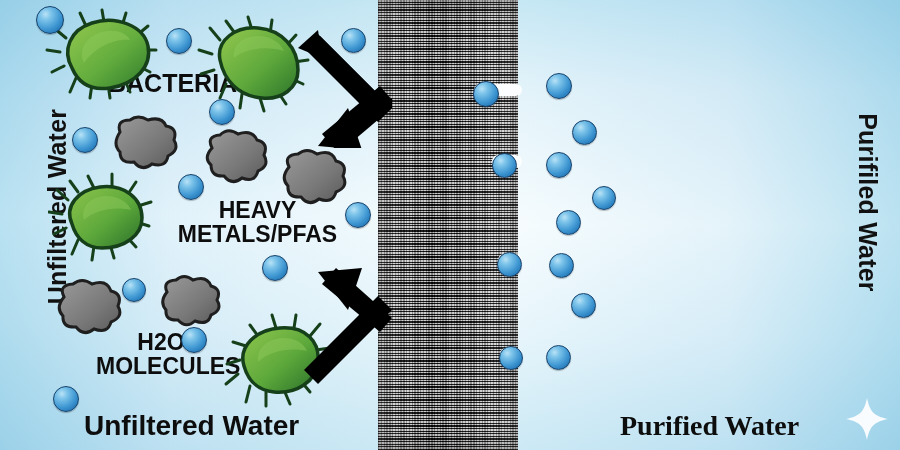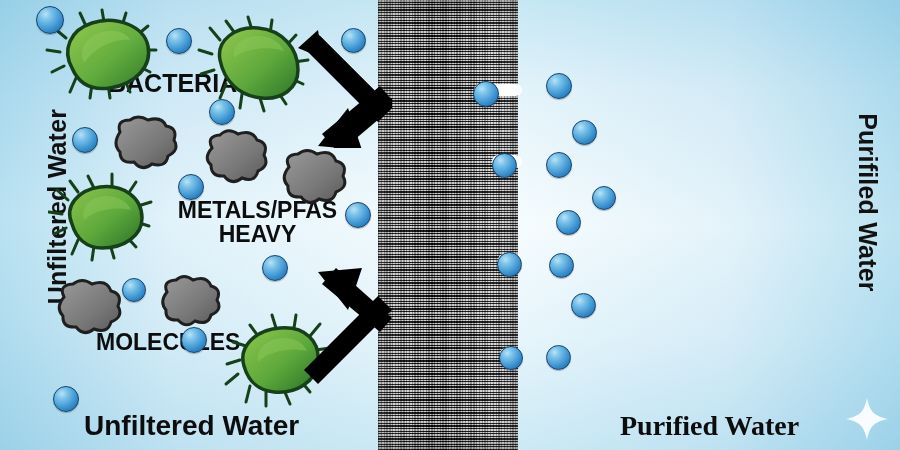--- a/index.html
+++ b/index.html
@@ -281,25 +281,26 @@
   <div class="drop" style="left:549px;top:253px;width:23px;height:23px;"></div>
   <div class="drop" style="left:571px;top:293px;width:23px;height:23px;"></div>
   <div class="drop" style="left:546px;top:345px;width:23px;height:23px;"></div>
 
   <div class="vtitle" id="unfiltered-vertical">Unfiltered Water</div>
   <div class="vtitle" id="purified-vertical">Purifiled Water</div>
 
   <div class="ilabel" id="label-bacteria">BACTERIA</div>
 
   <div class="ilabel" id="label-metals">
+    <div>HEAVY</div>
     <div>METALS/PFAS</div>
-    <div>HEAVY</div>
   </div>
 
   <div class="ilabel" id="label-h2o">
+    <div>H2O</div>
     <div>MOLECULES</div>
   </div>
 
   <div class="bcaption" id="unfiltered-bottom">Unfiltered Water</div>
   <div class="bcaption" id="purified-bottom">Purified Water</div>
 
   <svg id="sparkle" viewBox="0 0 46 46">
     <path d="M23 2 C26 16 30 20 44 23 C30 26 26 30 23 44 C20 30 16 26 2 23 C16 20 20 16 23 2 Z" fill="#ffffff" opacity=".92"></path>
   </svg>
 

